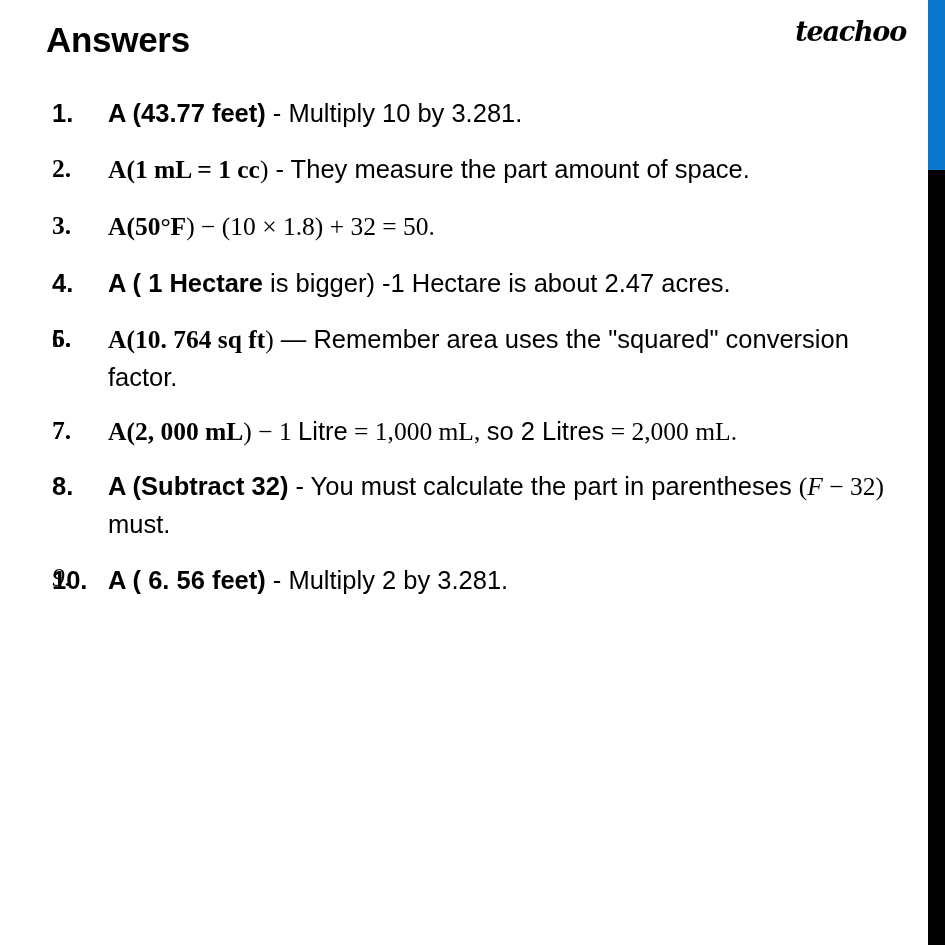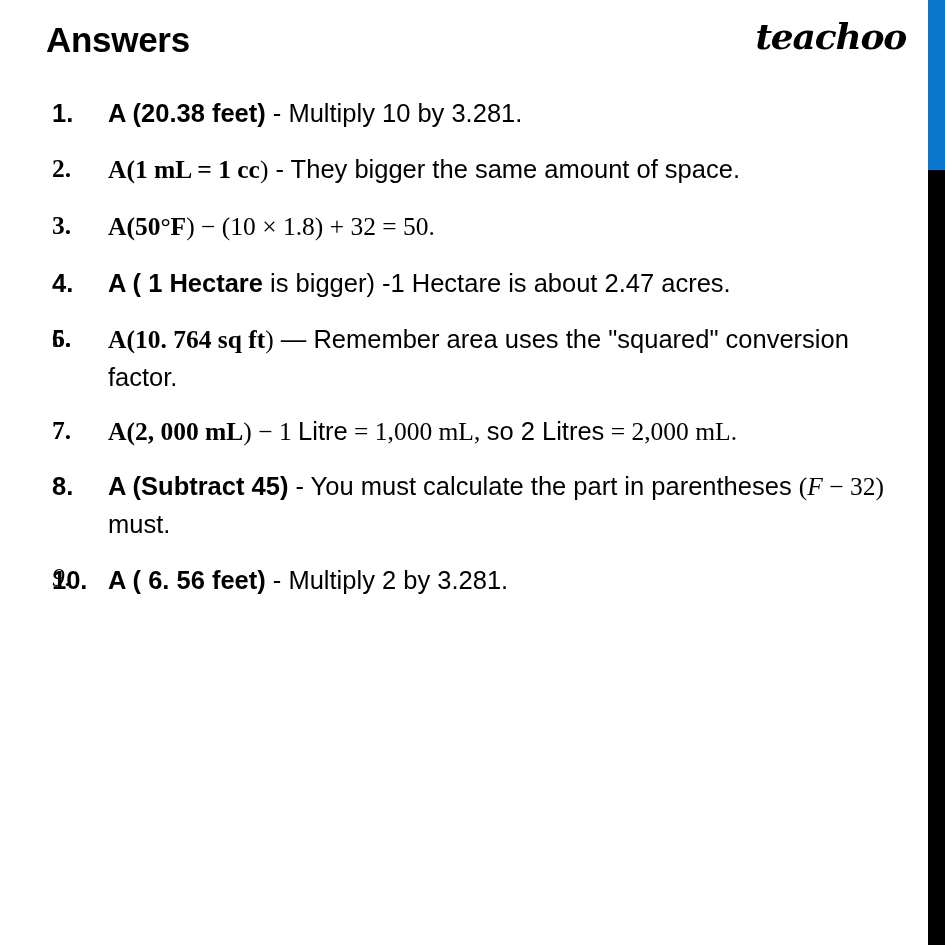--- a/index.html
+++ b/index.html
@@ -61,21 +61,21 @@
     letter-spacing: -0.3px;
     line-height: 1;
   }
   #brand-logo {
     position: absolute;
     right: 22px;
     top: 18px;
     font-family: "DejaVu Serif", serif;
     font-weight: bold;
     font-style: italic;
-    font-size: 36px;
+    font-size: 27px;
     letter-spacing: -1.2px;
     line-height: 1;
     text-align: right;
   }
 
   
   #answers-list {
     position: absolute;
     left: 0;
     top: 95px;
@@ -146,28 +146,28 @@
 <body>
 
 <div id="page">
 
   <div id="header">
     <div id="page-title">Answers</div>
     <div id="brand-logo">teachoo</div>
   </div>
 
   <ol id="answers-list">
-      <li class="answer-item"><span class="item-number num-sans">1.</span><span><span class="r-sans-bold">A (20.38 feet)</span><span class="r-sans"> - Multiply 10 by 3.281.</span></span></li>
-      <li class="answer-item"><span class="item-number num-serif">2.</span><span><span class="r-serif-bold">A(1 mL = 1 cc</span><span class="r-serif">)</span><span class="r-sans"> - They bigger the same amount of space.</span></span></li>
+      <li class="answer-item"><span class="item-number num-sans">1.</span><span><span class="r-sans-bold">A (43.77 feet)</span><span class="r-sans"> - Multiply 10 by 3.281.</span></span></li>
+      <li class="answer-item"><span class="item-number num-serif">2.</span><span><span class="r-serif-bold">A(1 mL = 1 cc</span><span class="r-serif">)</span><span class="r-sans"> - They measure the part amount of space.</span></span></li>
       <li class="answer-item"><span class="item-number num-serif">3.</span><span><span class="r-serif-bold">A(50°F</span><span class="r-serif">) − (10 × 1.8) + 32 = 50.</span></span></li>
       <li class="answer-item"><span class="item-number num-sans">4.</span><span><span class="r-sans-bold">A ( 1 Hectare</span><span class="r-sans"> is bigger) -1 Hectare is about 2.47 acres.</span></span></li>
       <li class="answer-item"><span class="item-number num-serif">5.</span></li>
       <li class="answer-item two-line"><span class="item-number num-serif">6.</span><span><span class="r-serif-bold">A(10. 764 sq ft</span><span class="r-serif">)</span><span class="r-sans"> — Remember area uses the "squared" conversion factor.</span></span></li>
       <li class="answer-item two-line"><span class="item-number num-serif">7.</span><span><span class="r-serif-bold">A(2, 000 mL</span><span class="r-serif">) − 1 </span><span class="r-sans">Litre</span><span class="r-serif"> = 1,000 mL, </span><span class="r-sans">so 2 Litres</span><span class="r-serif"> = 2,000 mL.</span></span></li>
-      <li class="answer-item two-line"><span class="item-number num-sans">8.</span><span><span class="r-sans-bold">A (Subtract 45)</span><span class="r-sans"> - You must calculate the part in parentheses </span><span class="r-serif">(</span><span class="r-serif-italic">F</span><span class="r-serif"> − 32)</span><span class="r-sans"> must.</span></span></li>
+      <li class="answer-item two-line"><span class="item-number num-sans">8.</span><span><span class="r-sans-bold">A (Subtract 32)</span><span class="r-sans"> - You must calculate the part in parentheses </span><span class="r-serif">(</span><span class="r-serif-italic">F</span><span class="r-serif"> − 32)</span><span class="r-sans"> must.</span></span></li>
       <li class="answer-item"><span class="item-number num-serif-italic">9.</span></li>
       <li class="answer-item"><span class="item-number num-sans">10.</span><span><span class="r-sans-bold">A ( 6. 56 feet)</span><span class="r-sans"> - Multiply 2 by 3.281.</span></span></li>
     </ol>
 
 </div>
 
 <div id="edge-bars">
   <div id="edge-bar-blue" style="background: rgb(11, 118, 206);"></div>
   <div id="edge-bar-black" style="background: rgb(0, 0, 0);"></div>
 </div>

